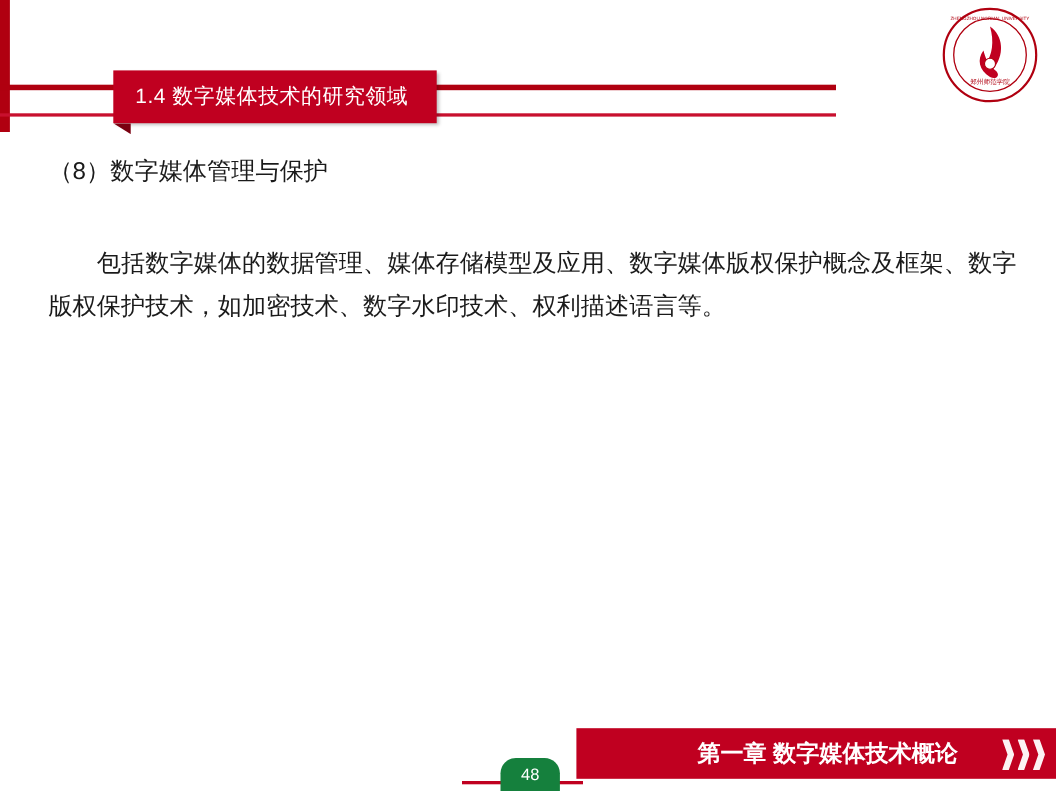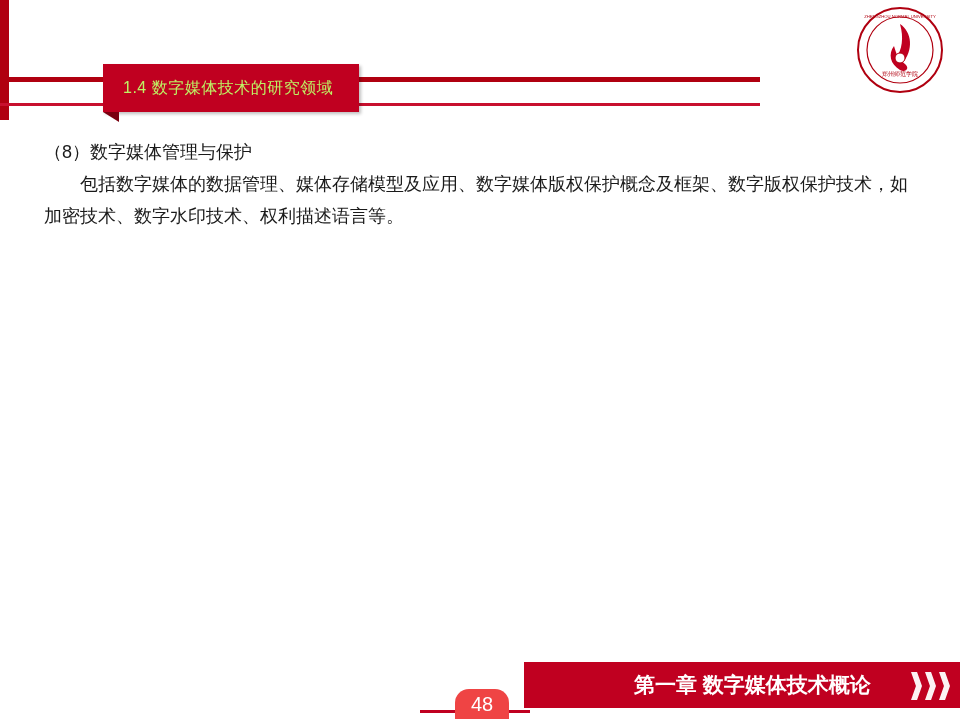--- a/index.html
+++ b/index.html
@@ -47,22 +47,22 @@
     left: 103px;
     top: 64px;
     height: 48px;
     background: #c00020;
     display: flex;
     align-items: center;
     padding: 0 26px 0 20px;
     box-shadow: 2px 2px 3px rgba(0,0,0,0.25);
   }
   .title-banner .title-text {
-    color: #bef264;
-    font-size: 16px;
+    color: #ffffff;
+    font-size: 19px;
     letter-spacing: 0.5px;
     white-space: nowrap;
   }
   .banner-notch {
     position: absolute;
     left: 103px;
     top: 112px;
     width: 16px;
     height: 10px;
     background: #7a0010;
@@ -79,28 +79,29 @@
   }
   .logo svg { display: block; }
 
   
   .content {
     position: absolute;
     left: 44px;
     top: 136px;
     width: 880px;
     color: #1a1a1a;
-    font-size: 18px;
+    font-size: 22px;
     line-height: 1.78;
   }
   .content p {
     margin: 0;
   }
   .content p.indent {
     text-indent: 2em;
+    margin-top: 44px;
   }
 
   
   .footer-bar {
     position: absolute;
     left: 524px;
     bottom: 12px;
     width: 436px;
     height: 46px;
     background: #c00020;
@@ -138,24 +139,24 @@
     width: 110px;
     height: 3px;
     background: #c00020;
   }
   .page-badge {
     position: absolute;
     left: 455px;
     bottom: 1px;
     width: 54px;
     height: 30px;
-    background: #ef4444;
+    background: #15803d;
     border-radius: 14px 14px 0 0;
     color: #ffffff;
-    font-size: 20px;
+    font-size: 15px;
     display: flex;
     align-items: center;
     justify-content: center;
   }
 </style>
 </head>
 <body>
 
 <div class="left-edge-bar"></div>
 <div class="top-rule"></div>

